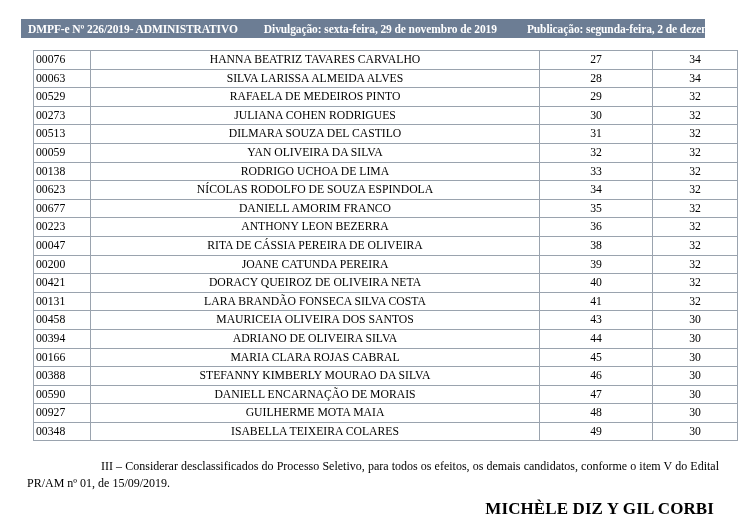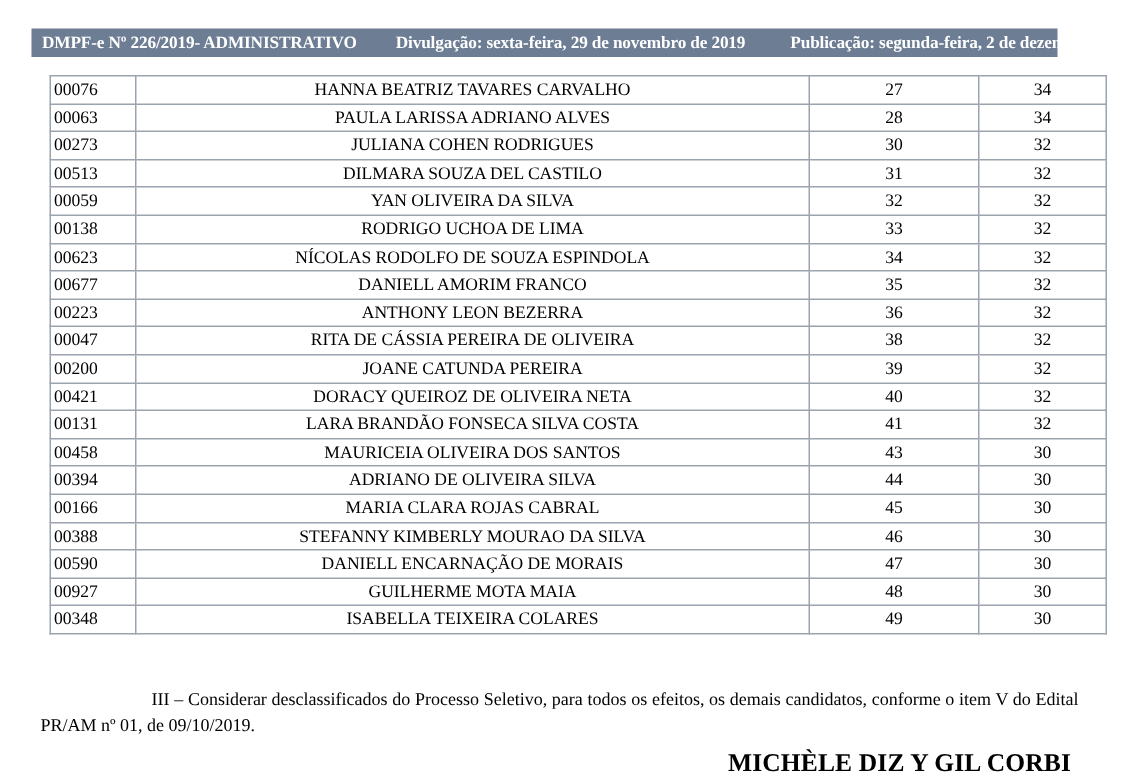--- a/index.html
+++ b/index.html
@@ -119,23 +119,29 @@
   <table class="results-table">
     <tbody>
         <tr>
           <td class="col-insc">00076</td>
           <td class="col-nome">HANNA BEATRIZ TAVARES CARVALHO</td>
           <td class="col-class">27</td>
           <td class="col-pontos">34</td>
         </tr>
         <tr>
           <td class="col-insc">00063</td>
-          <td class="col-nome">PAULA LARISSA ADRIANO ALVES</td>
+          <td class="col-nome">SILVA LARISSA ALMEIDA ALVES</td>
           <td class="col-class">28</td>
           <td class="col-pontos">34</td>
+        </tr>
+        <tr>
+          <td class="col-insc">00529</td>
+          <td class="col-nome">RAFAELA DE MEDEIROS PINTO</td>
+          <td class="col-class">29</td>
+          <td class="col-pontos">32</td>
         </tr>
         <tr>
           <td class="col-insc">00273</td>
           <td class="col-nome">JULIANA COHEN RODRIGUES</td>
           <td class="col-class">30</td>
           <td class="col-pontos">32</td>
         </tr>
         <tr>
           <td class="col-insc">00513</td>
           <td class="col-nome">DILMARA SOUZA DEL CASTILO</td>
@@ -234,17 +240,17 @@
         </tr>
         <tr>
           <td class="col-insc">00348</td>
           <td class="col-nome">ISABELLA TEIXEIRA COLARES</td>
           <td class="col-class">49</td>
           <td class="col-pontos">30</td>
         </tr>
       </tbody>
   </table>
 
-  <div class="para-item">III – Considerar desclassificados do Processo Seletivo, para todos os efeitos, os demais candidatos, conforme o item V do Edital PR/AM nº 01, de 09/10/2019.</div>
+  <div class="para-item">III – Considerar desclassificados do Processo Seletivo, para todos os efeitos, os demais candidatos, conforme o item V do Edital PR/AM nº 01, de 15/09/2019.</div>
 
   <div class="signature">MICHÈLE DIZ Y GIL CORBI</div>
 
 </div>
 
 </body></html>

